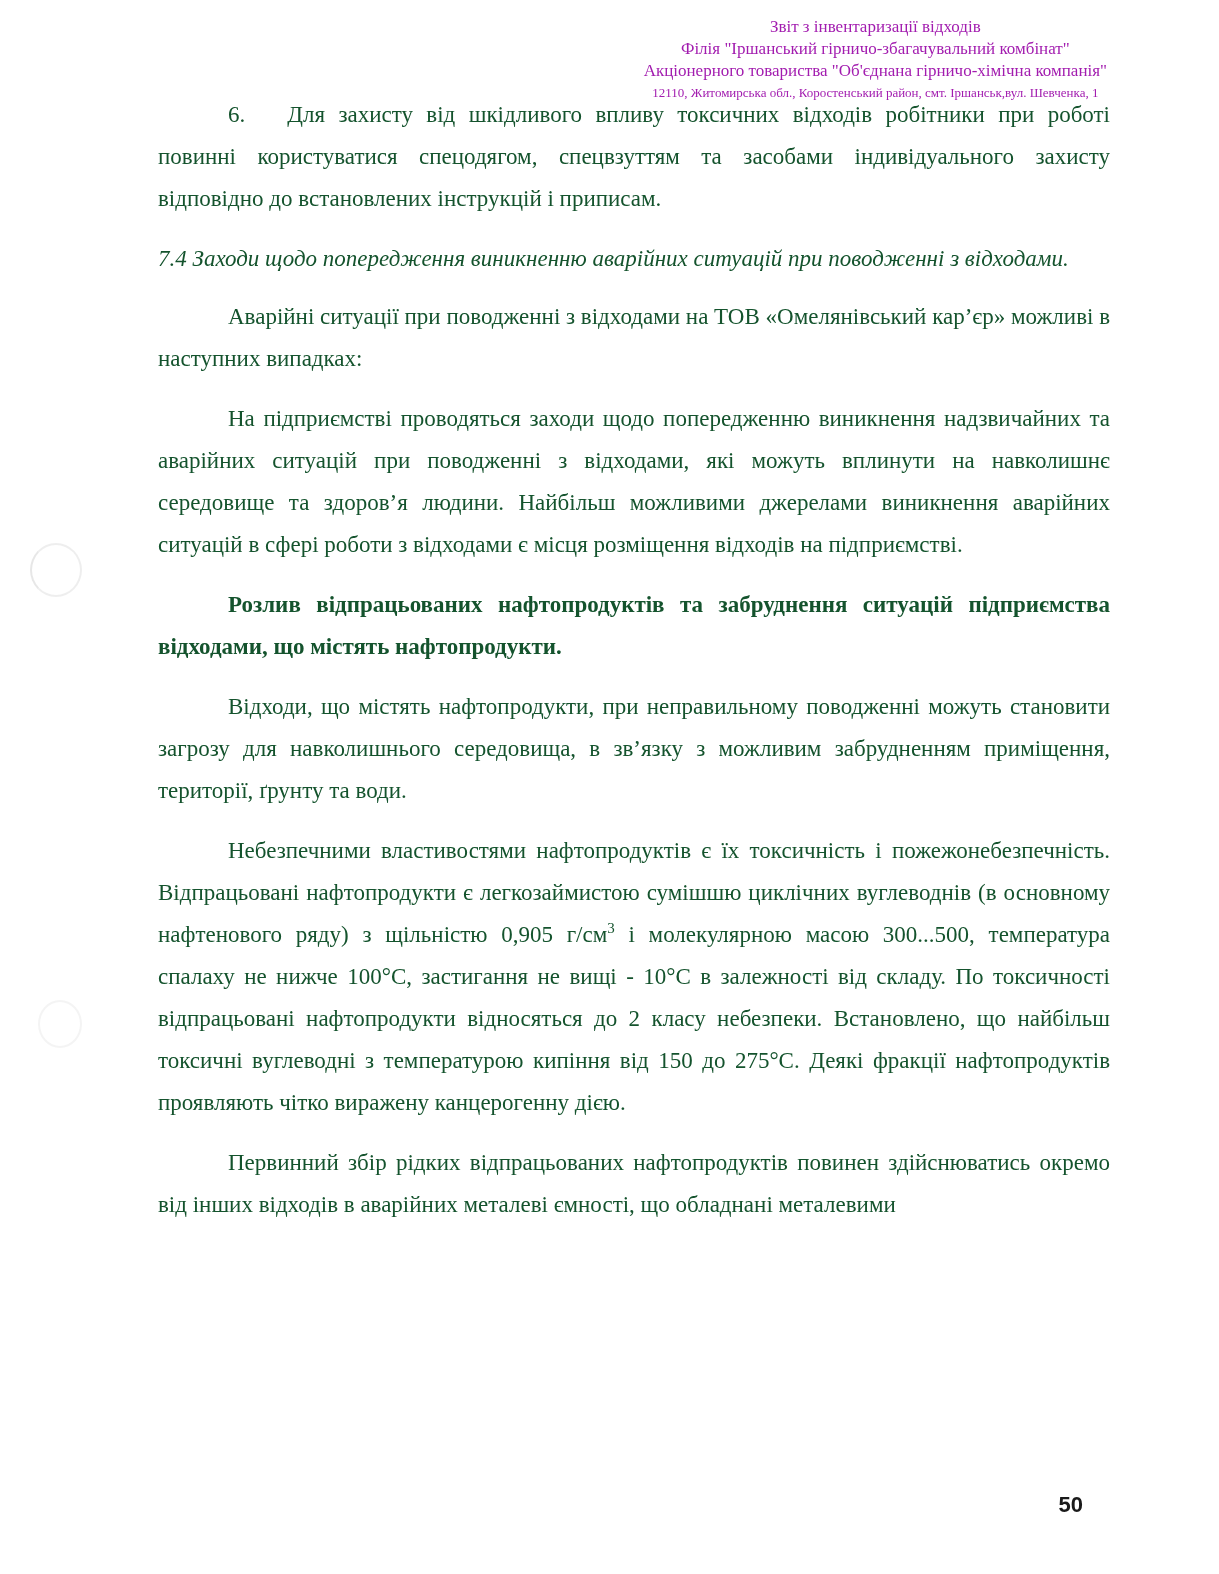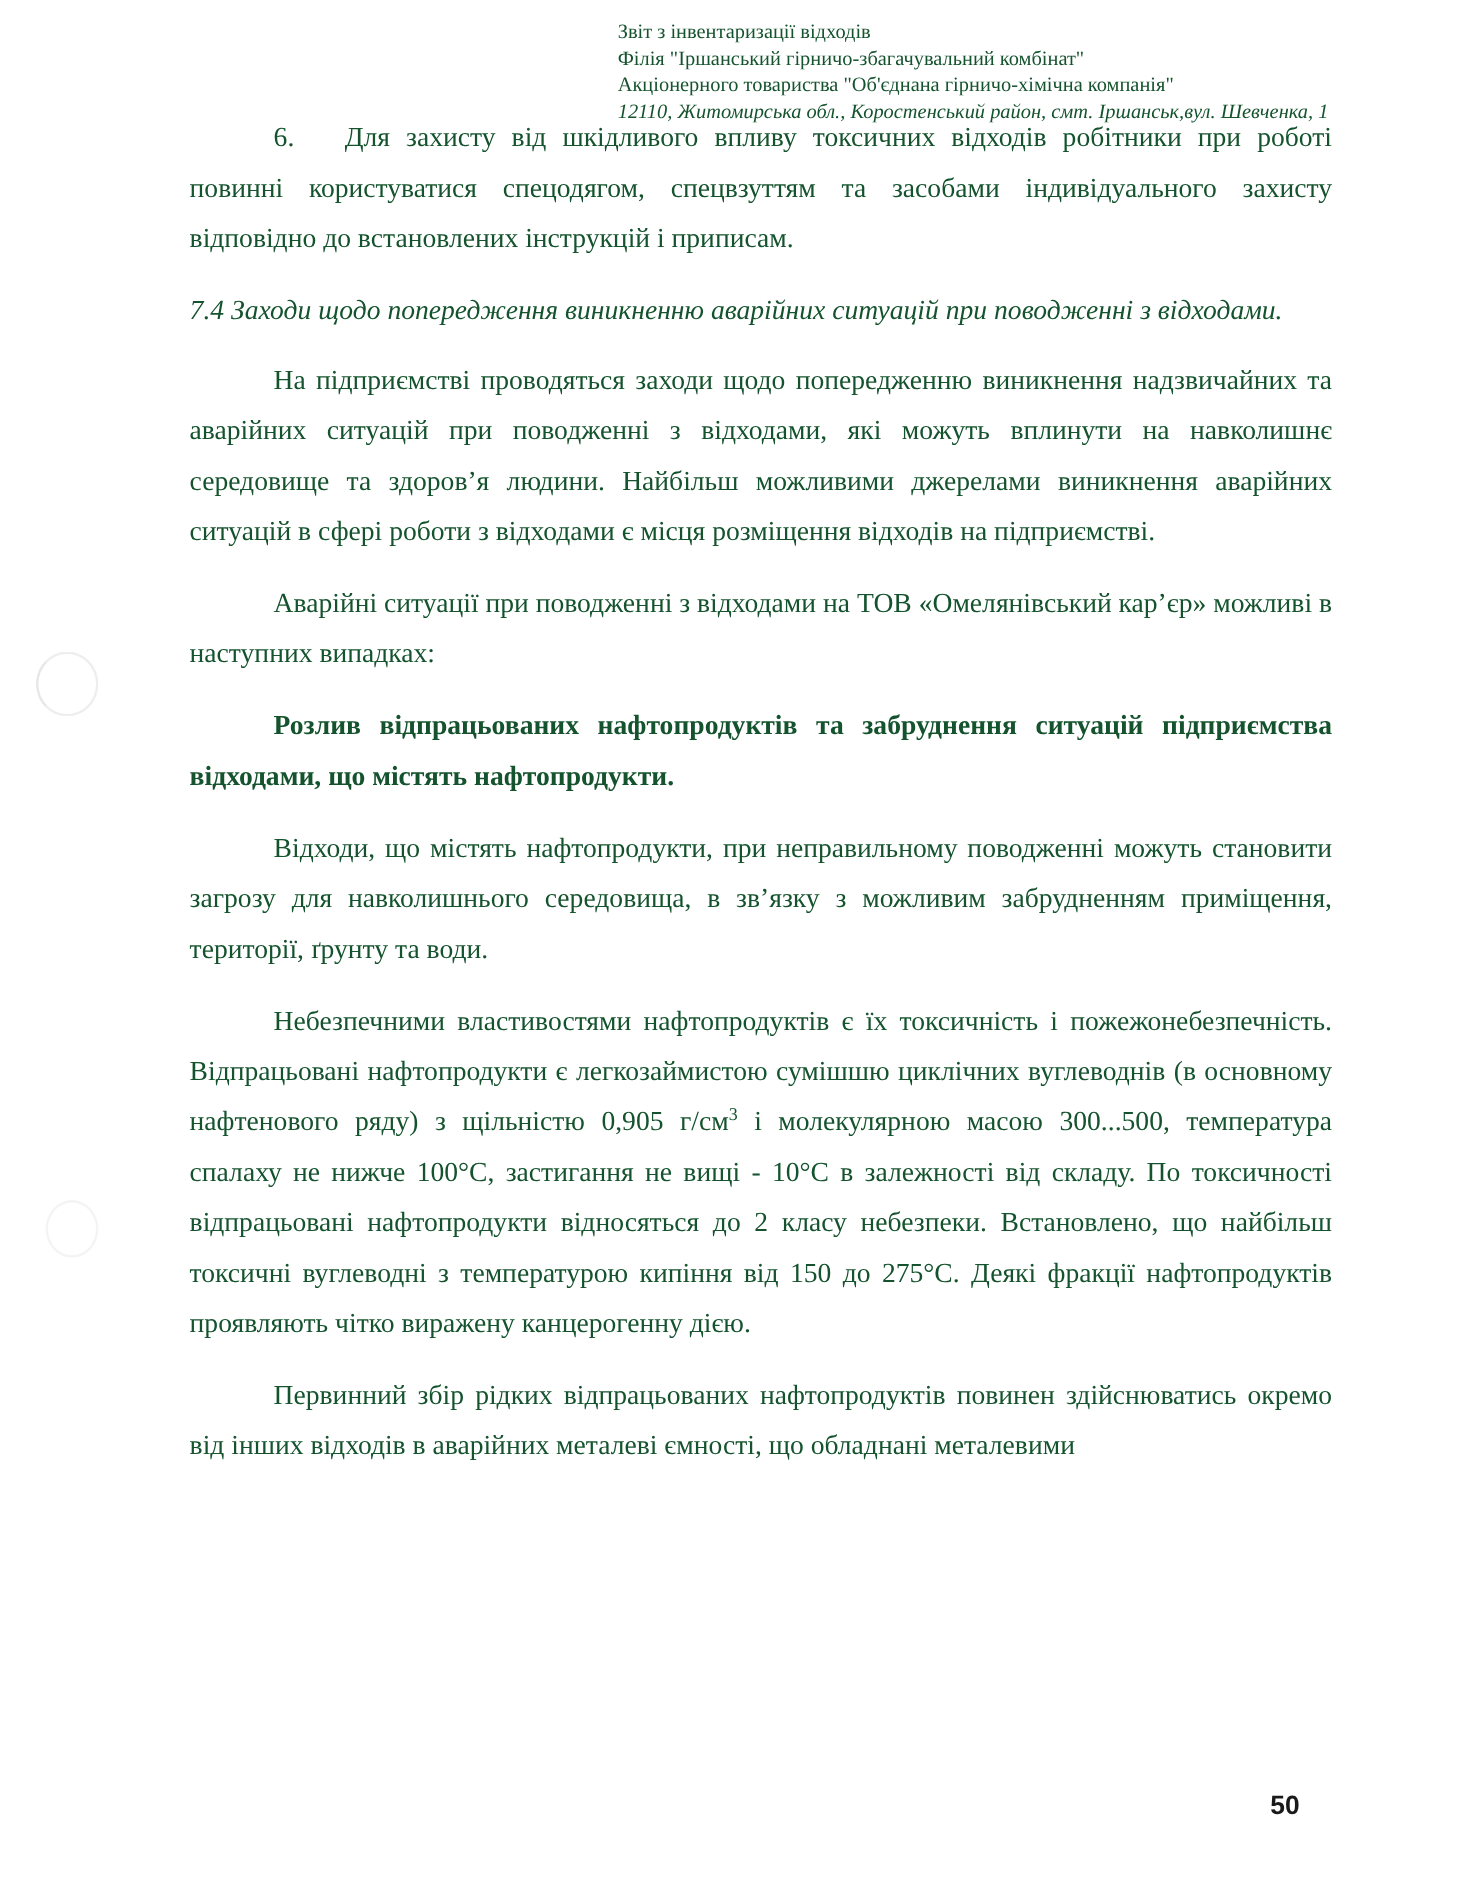--- a/index.html
+++ b/index.html
@@ -11,29 +11,28 @@
     font-family: "Liberation Serif", serif;
     color: #111;
     overflow: hidden;
   }
 
   
   .doc-header {
     position: absolute;
     top: 16px;
     right: 112px;
-    text-align: left;
+    text-align: center;
     font-size: 17px;
     line-height: 22px;
-    color: #14532d;
+    color: #a21caf;
   }
   .doc-header .hdr-line { display: block; white-space: nowrap; }
   .doc-header .hdr-address {
-    font-style: italic;
-    font-size: 17px;
+    font-size: 13px;
   }
 
   
   .content {
     position: absolute;
     left: 158px;
     top: 94px;
     width: 952px;
   }
   .content p {
@@ -97,23 +96,23 @@
 </div>
 
 <div class="content">
 
   <p>
     <span>6.</span><span class="num-gap"></span><span>Для захисту від шкідливого впливу токсичних відходів робітники при роботі повинні користуватися спецодягом, спецвзуттям та засобами індивідуального захисту відповідно до встановлених інструкцій і приписам.</span>
   </p>
 
   <p class="section-heading">7.4 Заходи щодо попередження виникненню аварійних ситуацій при поводженні з відходами.</p>
 
+  <p>Аварійні ситуації при поводженні з відходами на ТОВ «Омелянівський кар’єр» можливі в наступних випадках:</p>
+
   <p>На підприємстві проводяться заходи щодо попередженню виникнення надзвичайних та аварійних ситуацій при поводженні з відходами, які можуть вплинути на навколишнє середовище та здоров’я людини. Найбільш можливими джерелами виникнення аварійних ситуацій в сфері роботи з відходами є місця розміщення відходів на підприємстві.</p>
-
-  <p>Аварійні ситуації при поводженні з відходами на ТОВ «Омелянівський кар’єр» можливі в наступних випадках:</p>
 
   <p class="bold-para">Розлив відпрацьованих нафтопродуктів та забруднення ситуацій підприємства відходами, що містять нафтопродукти.</p>
 
   <p>Відходи, що містять нафтопродукти, при неправильному поводженні можуть становити загрозу для навколишнього середовища, в зв’язку з можливим забрудненням приміщення, території, ґрунту та води.</p>
 
   <p>
     <span>Небезпечними властивостями нафтопродуктів є їх токсичність і пожежонебезпечність. Відпрацьовані нафтопродукти є легкозаймистою сумішшю циклічних вуглеводнів (в основному нафтенового ряду) з щільністю 0,905 г/см</span><sup class="sup3">3</sup><span> і молекулярною масою 300...500, температура спалаху не нижче 100°С, застигання не вищі - 10°С в залежності від складу. По токсичності відпрацьовані нафтопродукти відносяться до 2 класу небезпеки. Встановлено, що найбільш токсичні вуглеводні з температурою кипіння від 150 до 275°С. Деякі фракції нафтопродуктів проявляють чітко виражену канцерогенну дією.</span>
   </p>
 
 

